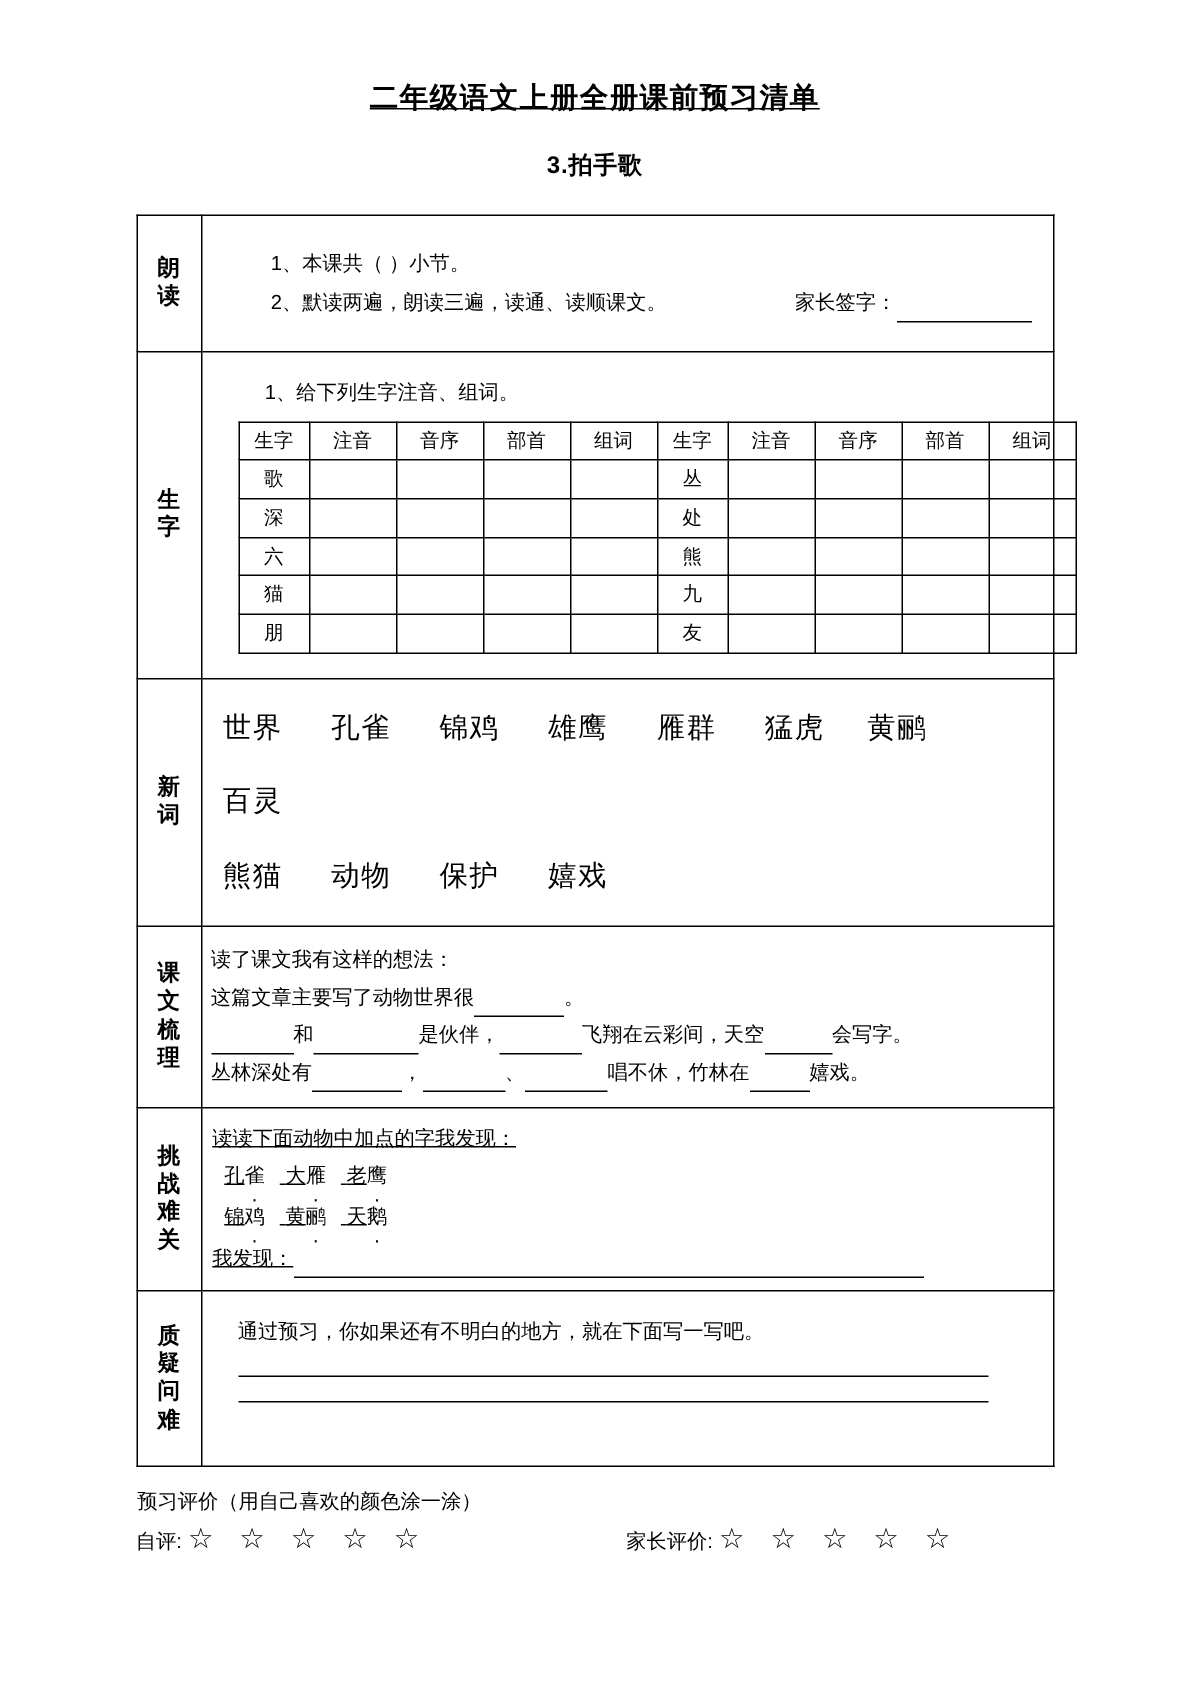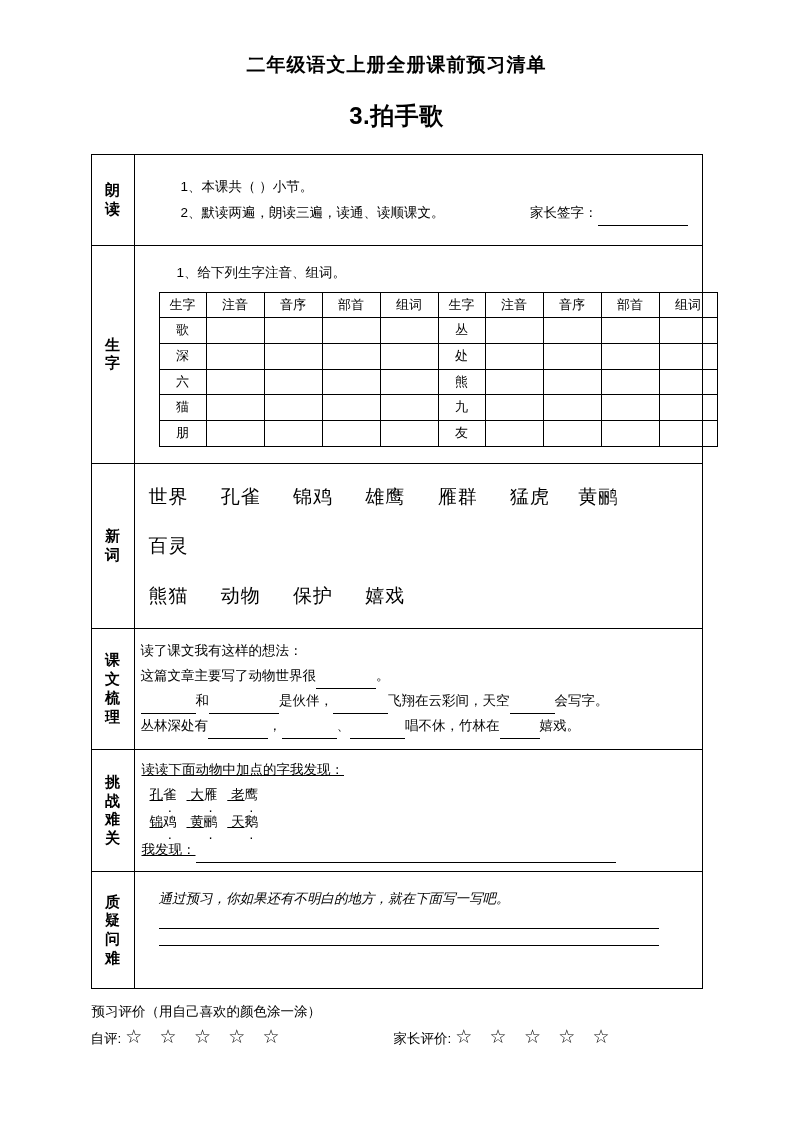--- a/index.html
+++ b/index.html
@@ -21,24 +21,25 @@
     height: 1122px;
     box-sizing: border-box;
     padding: 0;
   }
   .doc-title {
     text-align: center;
     font-size: 19px;
     font-weight: 600;
     margin-top: 52px;
     letter-spacing: 1px;
+    text-decoration: underline;
   }
   .lesson-title {
     text-align: center;
-    font-size: 24px;
+    font-size: 16px;
     font-weight: bold;
     margin-top: 22px;
     letter-spacing: 0.5px;
   }
   table.main {
     border-collapse: collapse;
     width: 612px;
     margin: 22px auto 0 auto;
     table-layout: fixed;
   }
@@ -162,20 +163,21 @@
   .footer {
     width: 612px;
     margin: 14px auto 0 auto;
     font-size: 13.5px;
   }
   .eval-title { margin-left: 1px; }
   .eval-row {
     display: flex;
     align-items: flex-end;
     margin-top: 4px;
+    gap: 24px;
   }
   .eval-left { display: flex; align-items: baseline; }
   .eval-right {
     display: flex;
     align-items: baseline;
     margin-left: 108px;
   }
   .stars {
     letter-spacing: 6px;
     font-size: 19px;
@@ -366,21 +368,21 @@
         </td>
       </tr>
 
       <tr>
         <td class="label">
           <span class="lbl">质</span>
           <span class="lbl">疑</span>
           <span class="lbl">问</span>
           <span class="lbl">难</span>
         </td>
-        <td class="content" style="height:92px;padding:14px 8px 10px 6px;vertical-align:top;font-style:italic;">
+        <td class="content" style="height:92px;padding:14px 8px 10px 6px;vertical-align:top;">
           <div class="q-text">通过预习，你如果还有不明白的地方，就在下面写一写吧。</div>
           <div class="q-rule"></div>
           <div class="q-rule"></div>
         </td>
       </tr>
 
     </tbody>
   </table>
 
   <div class="footer">

